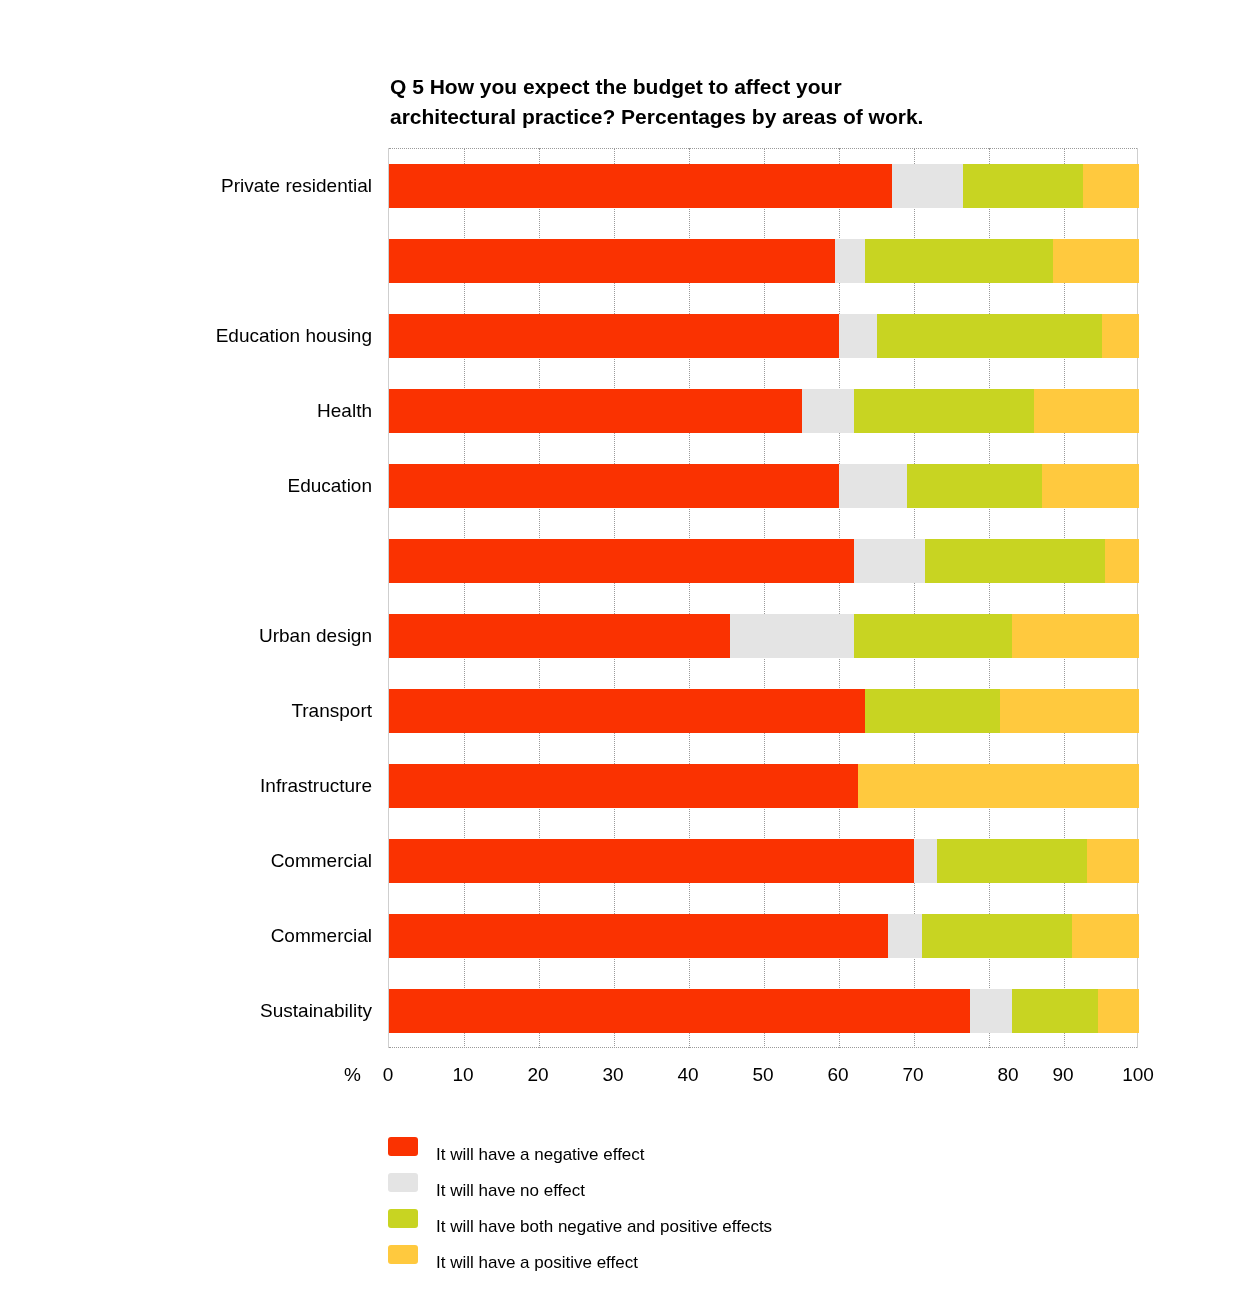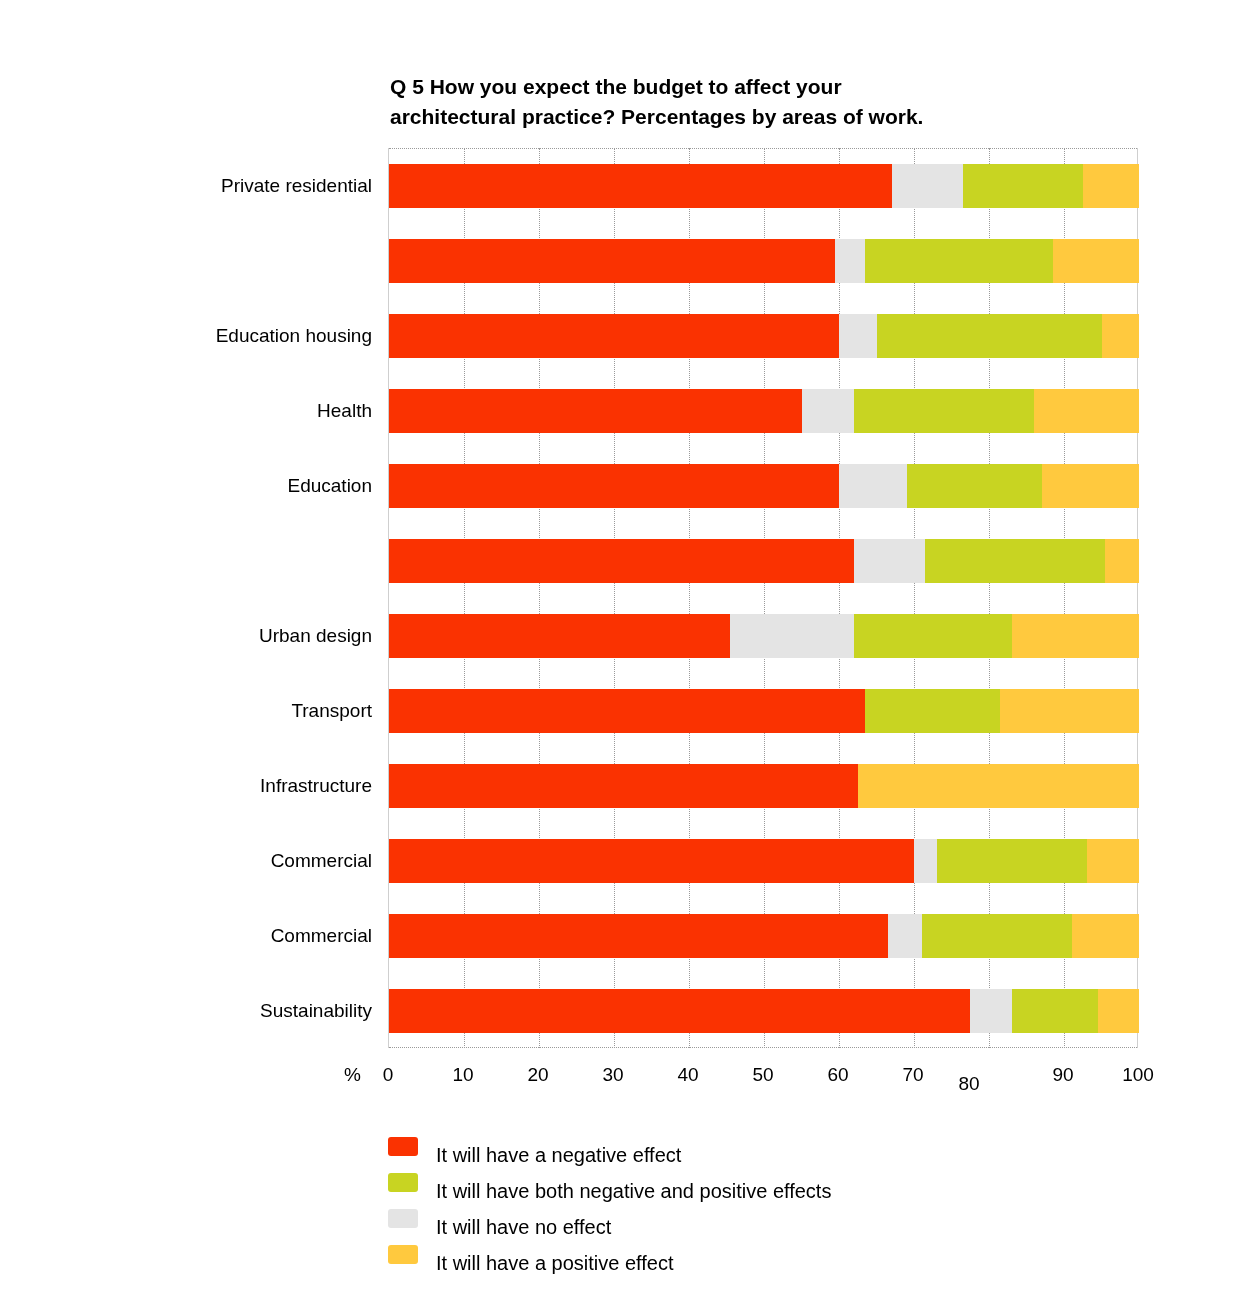--- a/index.html
+++ b/index.html
@@ -130,21 +130,21 @@
     height: 36px;
   }
   .legend-swatch {
     width: 30px;
     height: 19px;
     border-radius: 3px;
     flex: 0 0 auto;
   }
   .legend-label {
     margin-left: 18px;
-    font-size: 20px;
+    font-size: 17px;
     color: #000;
     white-space: nowrap;
     margin-top: 18px;
   }
 </style>
 </head>
 <body>
 
 <div id="chart-title">Q 5 How you expect the budget to affect your
 architectural practice? Percentages by areas of work.</div>
@@ -248,35 +248,35 @@
 <div id="x-unit">%</div>
 <div id="x-axis">
     <div class="xtick" style="left: 0px;">0</div>
     <div class="xtick" style="left: 75px;">10</div>
     <div class="xtick" style="left: 150px;">20</div>
     <div class="xtick" style="left: 225px;">30</div>
     <div class="xtick" style="left: 300px;">40</div>
     <div class="xtick" style="left: 375px;">50</div>
     <div class="xtick" style="left: 450px;">60</div>
     <div class="xtick" style="left: 525px;">70</div>
-    <div class="xtick" style="left: 581px; margin-top: 9px;">80</div>
+    <div class="xtick" style="left: 620px;">80</div>
     <div class="xtick" style="left: 675px;">90</div>
     <div class="xtick" style="left: 750px;">100</div>
   </div>
 
 <div id="legend">
     <div class="legend-item">
       <span class="legend-swatch" style="background: rgb(250, 50, 1);"></span>
       <span class="legend-label">It will have a negative effect</span>
     </div>
     <div class="legend-item">
+      <span class="legend-swatch" style="background: rgb(228, 228, 228);"></span>
+      <span class="legend-label">It will have no effect</span>
+    </div>
+    <div class="legend-item">
       <span class="legend-swatch" style="background: rgb(200, 212, 34);"></span>
       <span class="legend-label">It will have both negative and positive effects</span>
     </div>
     <div class="legend-item">
-      <span class="legend-swatch" style="background: rgb(228, 228, 228);"></span>
-      <span class="legend-label">It will have no effect</span>
-    </div>
-    <div class="legend-item">
       <span class="legend-swatch" style="background: rgb(255, 201, 62);"></span>
       <span class="legend-label">It will have a positive effect</span>
     </div>
   </div>
 
 </body></html>

